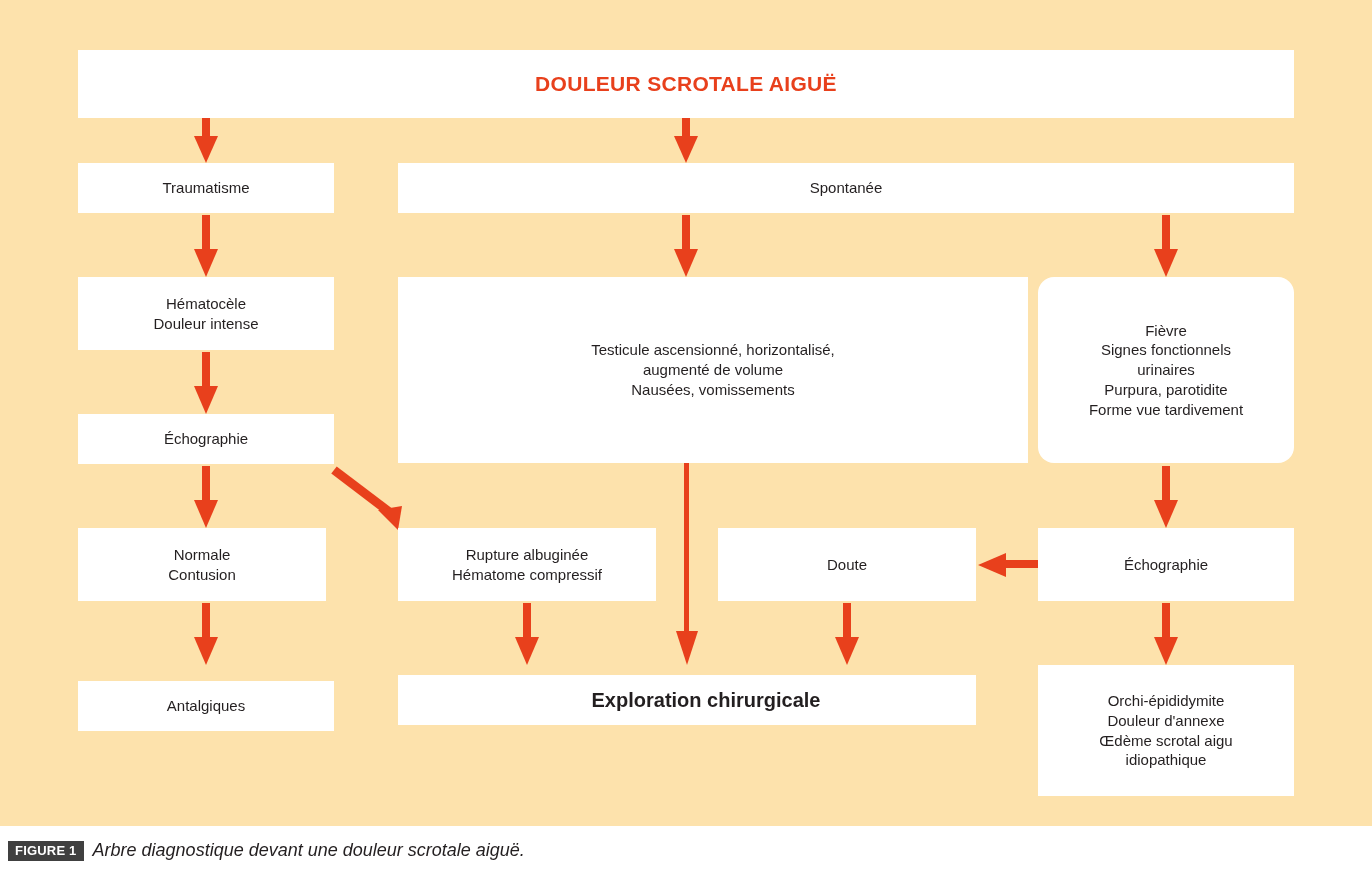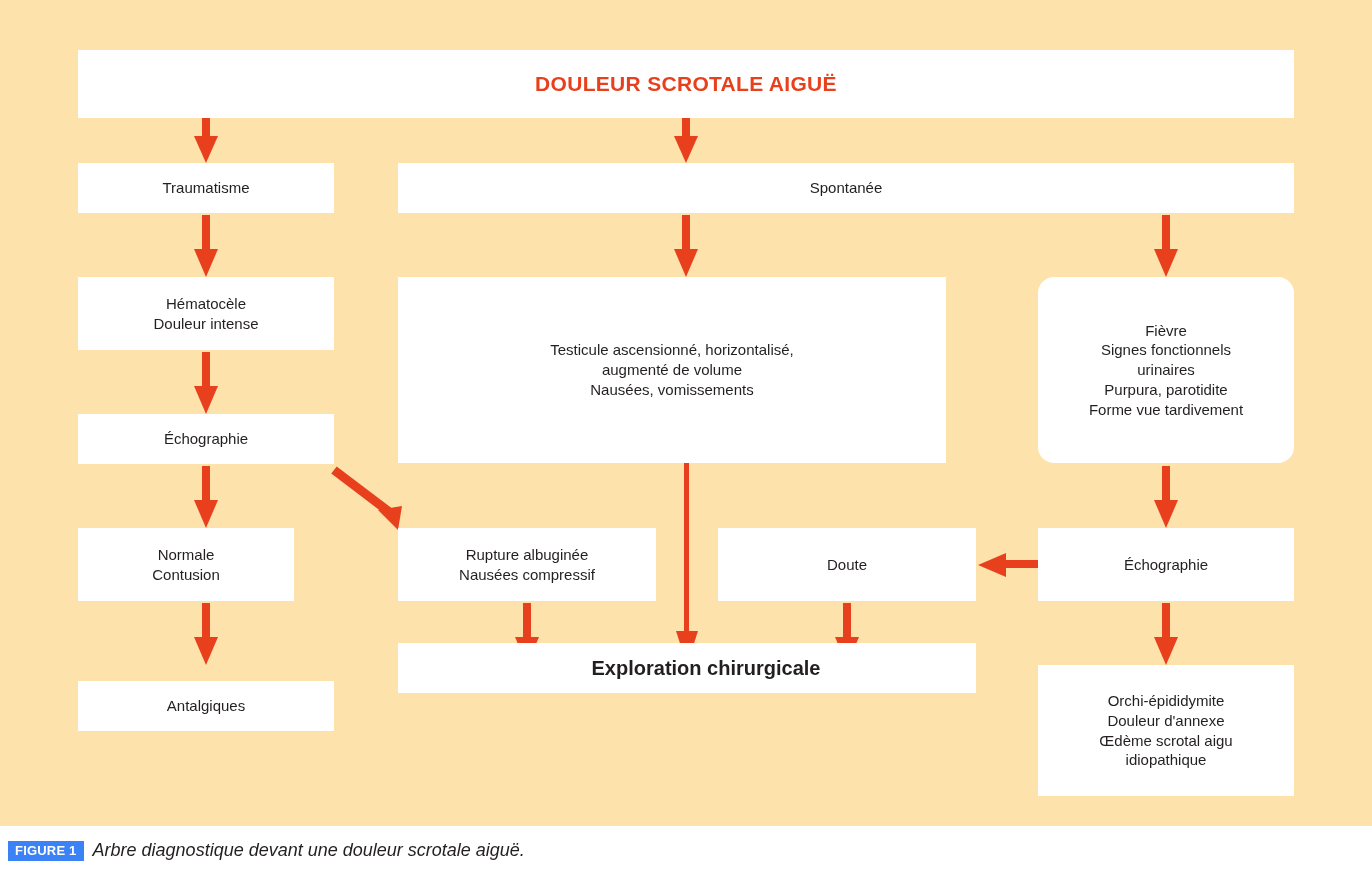--- a/index.html
+++ b/index.html
@@ -72,21 +72,21 @@
   .caption {
     position: absolute;
     left: 8px;
     top: 841px;
     display: flex;
     align-items: center;
     gap: 9px;
     z-index: 4;
   }
   .caption-badge {
-    background: #3b82f6;
+    background: #404040;
     color: #ffffff;
     font-size: 13px;
     font-weight: bold;
     letter-spacing: 0.2px;
     padding: 3px 7px 4px 7px;
     line-height: 1;
   }
   .caption-text {
     color: #231f20;
     font-size: 18px;
@@ -111,61 +111,61 @@
 
   <div class="node" style="left:398px; top:163px; width:896px; height:50px;">
     <span class="lines">Spontanée</span>
   </div>
 
   <div class="node" style="left:78px; top:277px; width:256px; height:73px;justify-content:center;">
     <span class="lines">Hématocèle
 Douleur intense</span>
   </div>
 
-  <div class="node" style="left:398px; top:277px; width:548px; height:186px;">
+  <div class="node" style="left:398px; top:277px; width:630px; height:186px;">
     <span class="lines">Testicule ascensionné, horizontalisé,
 augmenté de volume
 Nausées, vomissements</span>
   </div>
 
   <div class="node" style="left:1038px; top:277px; width:256px; height:186px;border-radius:16px;">
     <span class="lines">Fièvre
 Signes fonctionnels
 urinaires
 Purpura, parotidite
 Forme vue tardivement</span>
   </div>
 
   <div class="node" style="left:78px; top:414px; width:256px; height:50px;">
     <span class="lines">Échographie</span>
   </div>
 
-  <div class="node" style="left:78px; top:528px; width:216px; height:73px;">
+  <div class="node" style="left:78px; top:528px; width:248px; height:73px;">
     <span class="lines">Normale
 Contusion</span>
   </div>
 
   <div class="node" style="left:398px; top:528px; width:258px; height:73px;">
     <span class="lines">Rupture albuginée
-Nausées compressif</span>
+Hématome compressif</span>
   </div>
 
   <div class="node" style="left:718px; top:528px; width:258px; height:73px;">
     <span class="lines">Doute</span>
   </div>
 
   <div class="node" style="left:1038px; top:528px; width:256px; height:73px;">
     <span class="lines">Échographie</span>
   </div>
 
   <div class="node" style="left:78px; top:665px; width:256px; height:50px;margin-top:16px;">
     <span class="lines">Antalgiques</span>
   </div>
 
-  <div class="node strong" style="left:398px; top:643px; width:578px; height:50px;padding-left:46px;">
+  <div class="node strong" style="left:398px; top:675px; width:578px; height:50px;padding-left:46px;">
     <span class="lines">Exploration chirurgicale</span>
   </div>
 
   <div class="node" style="left:1038px; top:665px; width:256px; height:131px;">
     <span class="lines">Orchi-épididymite
 Douleur d'annexe
 Œdème scrotal aigu
 idiopathique</span>
   </div>
 

